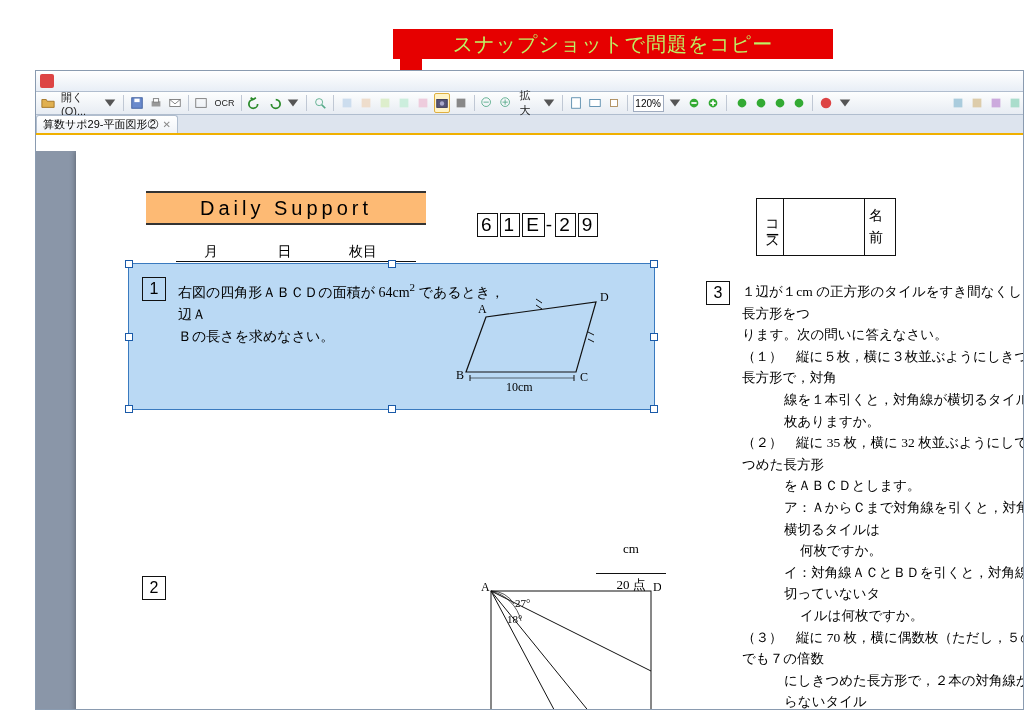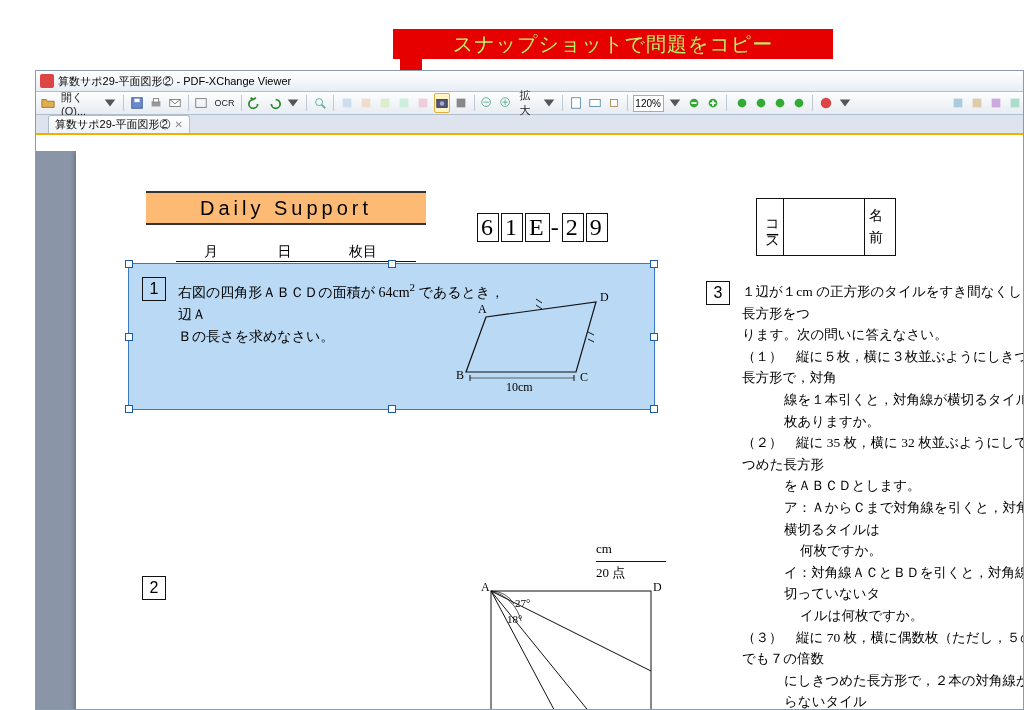--- a/index.html
+++ b/index.html
@@ -11,66 +11,65 @@
   .titlebar .favicon{width:14px;height:14px;background:#d44;margin-right:4px;border-radius:2px}
   .menubar{height:18px;background:#f4f6fa;display:flex;align-items:center;font-size:11px;padding-left:6px;gap:12px;border-bottom:1px solid #d0d6e0}
   .menubar span{color:#222}
   .toolbar{height:22px;background:linear-gradient(#fdfefe,#e7ecf3);display:flex;align-items:center;font-size:11px;padding-left:4px;gap:3px;border-bottom:1px solid #b0bdce}
   .tb-btn{width:18px;height:18px;border:1px solid transparent;display:flex;align-items:center;justify-content:center;border-radius:2px}
   .tb-btn.sel{background:#fff4c8;border:1px solid #e0b040}
   .tb-btn svg{width:14px;height:14px}
   .tb-sep{width:1px;height:16px;background:#c0c8d4;margin:0 2px}
   .tb-txt{font-size:11px;color:#222;padding:0 2px}
   .zoom-field{width:38px;height:15px;border:1px solid #a0acc0;background:#fff;font-size:10px;display:flex;align-items:center;justify-content:center}
-  .tabbar{height:18px;background:#dde4ee;display:flex;align-items:flex-end;padding-left:12px;border-bottom:2px solid #f0b000}
+  .tabbar{height:18px;background:#dde4ee;display:flex;align-items:flex-end;padding-left:0;border-bottom:2px solid #f0b000}
   .tab{height:17px;background:linear-gradient(#fff,#f0f3f8);border:1px solid #b0bdce;border-bottom:none;border-radius:3px 3px 0 0;font-size:11px;padding:0 6px;display:flex;align-items:center;gap:4px}
   .tab .x{color:#888;font-size:10px}
   .page-area{position:absolute;top:80px;left:0;right:0;bottom:0;background:#8a96a8;overflow:hidden}
   .paper{position:absolute;top:0;left:40px;width:1100px;height:900px;background:#fff;box-shadow:0 0 6px rgba(0,0,0,.4)}
   
   .doc{position:relative;font-family:"MS Mincho",serif}
   .hdr-box{position:absolute;top:40px;left:70px;width:280px;height:30px;background:#fdba74;border-top:2px solid #333;border-bottom:2px solid #333;display:flex;align-items:center;justify-content:center;font-family:Liberation Sans, sans-serif;font-size:20px;letter-spacing:4px}
   .hdr-line{position:absolute;top:92px;left:100px;width:240px;border-bottom:1.5px solid #111;font-size:14px}
   .hdr-line span{display:inline-block;text-align:center}
-  .code-box{position:absolute;top:62px;left:400px;font-family:Liberation Serif, serif;font-size:24px;letter-spacing:2px}
+  .code-box{position:absolute;top:62px;left:400px;font-family:Liberation Sans, sans-serif;font-size:19px;letter-spacing:2px}
   .code-box .ch{display:inline-block;border:1.5px solid #111;padding:0 3px;margin:0 1px}
   .course-box{position:absolute;top:47px;left:680px;border:1.5px solid #111;display:flex;font-size:14px}
   .course-box .c1{width:22px;padding:4px 2px;border-right:1.5px solid #111;writing-mode:vertical-rl;text-align:center}
   .course-box .c2{width:80px;border-right:1.5px solid #111}
   .course-box .c3{width:22px;padding:4px 4px}
   .course-box .c3 div{margin:4px 0}
   
   .sel-box{position:absolute;top:112px;left:52px;width:525px;height:145px;background:rgba(130,185,235,.55);border:1px solid #3a7abf}
   .handle{position:absolute;width:6px;height:6px;background:#fff;border:1px solid #1a5aa8}
   .prob-num{position:absolute;border:1.8px solid #111;width:22px;height:22px;display:flex;align-items:center;justify-content:center;font-size:16px;font-family:"MS Gothic",sans-serif}
   .prob1{top:126px;left:66px}
   .prob1-text{position:absolute;top:128px;left:102px;font-size:14px;line-height:1.6;width:330px}
   .prob1-text .sq{font-size:11px;vertical-align:super}
   
   .fig1{position:absolute;top:136px;left:380px;width:180px;height:110px}
   .prob2{top:425px;left:66px}
   .prob2-text{position:absolute;top:428px;left:102px;font-size:14px;line-height:1.6;width:300px}
   .fig2{position:absolute;top:430px;left:405px;width:180px;height:150px}
-  .side-label{position:absolute;top:390px;left:520px;font-size:13px;text-align:left;width:70px}
+  .side-label{position:absolute;top:390px;left:520px;font-size:13px;text-align:center;width:70px}
   .prob3-text{position:absolute;top:130px;left:666px;font-size:13.5px;line-height:1.6;width:320px}
   .prob3-text .indent1{margin-left:0}
   .prob3-text .indent2{margin-left:42px}
   .prob3-text .indent3{margin-left:58px}
 </style>
 </head>
 <body>
 
 <div class="callout">スナップショットで問題をコピー</div>
 <div class="arrow-stem"></div>
 <div class="arrow-head"></div>
 
 <div class="window">
   <div class="titlebar">
     <div class="favicon"></div>
-    <span>算数サポ29-平面図形② - PDF-XChange Viewer</span>
   </div>
   <div class="toolbar">
     <div class="tb-btn">
         <svg viewBox="0 0 16 16">
           <path fill="#e0b050" stroke="#a07020" d="M1 4h5l1 2h8v7H1z"></path>
         </svg>
       </div>
     <span class="tb-txt">開く(O)...</span>
     <div class="tb-btn">
         <svg viewBox="0 0 8 8">
@@ -323,21 +322,21 @@
         <text x="144" y="14" font-size="12">D</text>
         <path d="M80 12 l6 4 M80 18 l6 4" stroke="#111"></path>
         <path d="M132 45 l6 3 M132 52 l6 3" stroke="#111"></path>
         <path d="M14 88 v6 M118 88 v6" stroke="#111"></path>
         <path d="M14 91 h104" stroke="#111" stroke-width=".6"></path>
         <text x="50" y="104" font-size="12">10cm</text>
       </svg>
 
       <div class="side-label">
         <div>cm</div>
-        <div style="border-top:1px solid #111;margin-top:4px;padding-top:2px">20 点</div>
+        <div style="border-top:1px solid #111;margin-top:16px;padding-top:2px">20 点</div>
       </div>
 
       <div class="prob-num prob2">2</div>
       <svg class="fig2" viewBox="0 0 180 150">
         <rect x="10" y="10" width="160" height="160" fill="none" stroke="#111"></rect>
         <path d="M10 10 L140 170" stroke="#111"></path>
         <path d="M10 10 L95 170" stroke="#111"></path>
         <path d="M10 10 L170 90" stroke="#111"></path>
         <text x="0" y="10" font-size="12">A</text>
         <text x="172" y="10" font-size="12">D</text>

